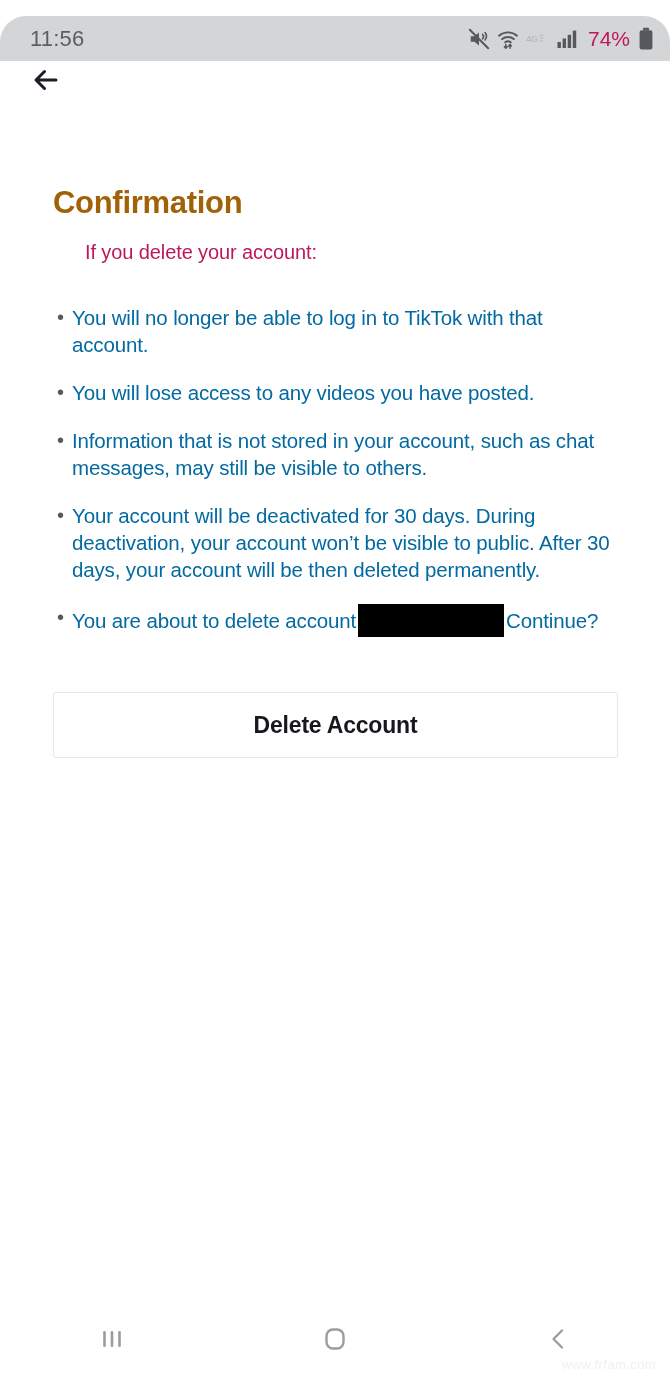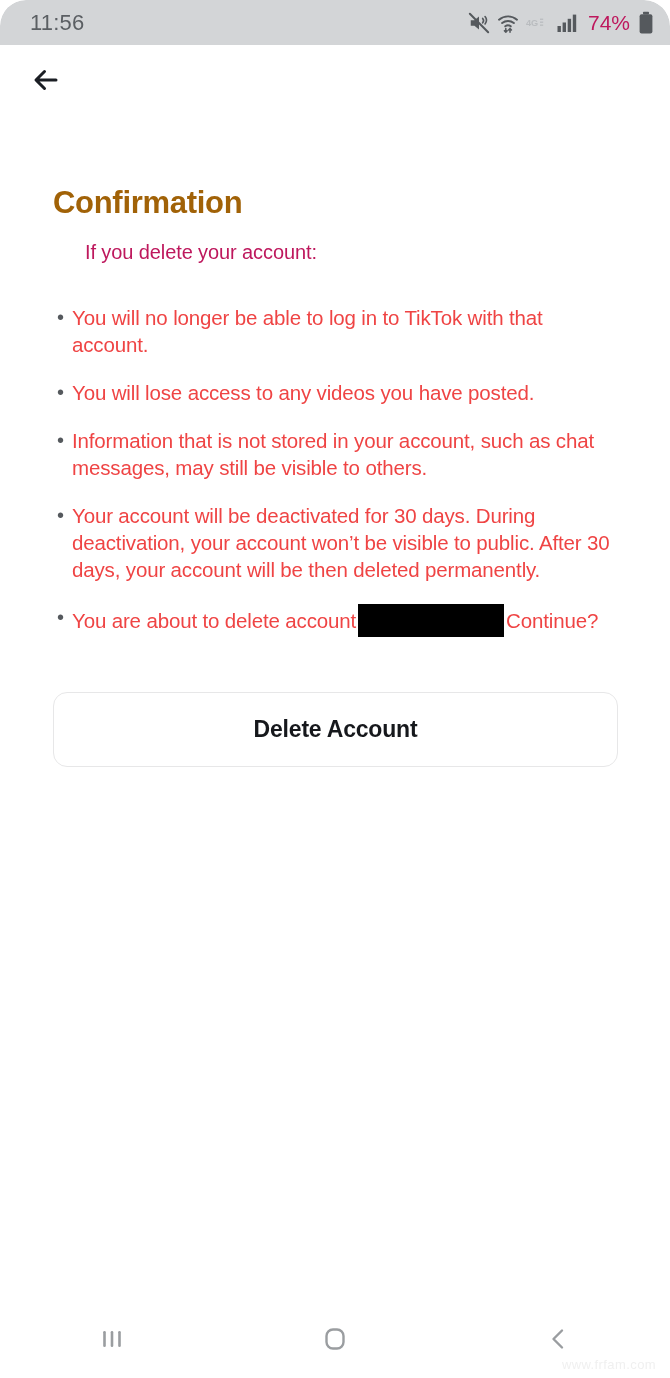--- a/index.html
+++ b/index.html
@@ -20,21 +20,21 @@
     position: absolute;
     inset: 0;
     background: #ffffff;
     border-radius: 26px;
     overflow: hidden;
   }
 
   
   .status-bar {
     position: absolute;
-    top: 0; left: 0; right: 0;
+    top: 16px; left: 0; right: 0;
     height: 45px;
     background: #d3d5d7;
     display: flex;
     align-items: center;
     justify-content: space-between;
     padding: 0 16px 0 30px;
     box-sizing: border-box;
     border-top-left-radius: 26px;
     border-top-right-radius: 26px;
   }
@@ -98,21 +98,21 @@
     margin: 0;
     padding: 40px 50px 0 57px;
     list-style: none;
   }
   .bullet-item {
     position: relative;
     padding-left: 15px;
     margin-bottom: 21px;
     font-size: 20.5px;
     line-height: 27px;
-    color: #ef4444;
+    color: #0369a1;
     letter-spacing: -0.15px;
   }
   .bullet-item::before {
     content: "\2022";
     position: absolute;
     left: 0;
     top: 0;
     color: #55595d;
     font-size: 20px;
   }
@@ -126,24 +126,24 @@
   }
 
   
   .btn-wrap {
     padding: 34px 52px 0 53px;
   }
   .delete-button {
     display: block;
     width: 100%;
     box-sizing: border-box;
-    height: 75px;
+    height: 66px;
     background: #ffffff;
     border: 1px solid #e7e7e8;
-    border-radius: 14px;
+    border-radius: 3px;
     font-family: "Liberation Sans", sans-serif;
     font-size: 23px;
     font-weight: bold;
     color: #16181c;
     letter-spacing: -0.2px;
     cursor: pointer;
   }
 
   
   .nav-bar {

